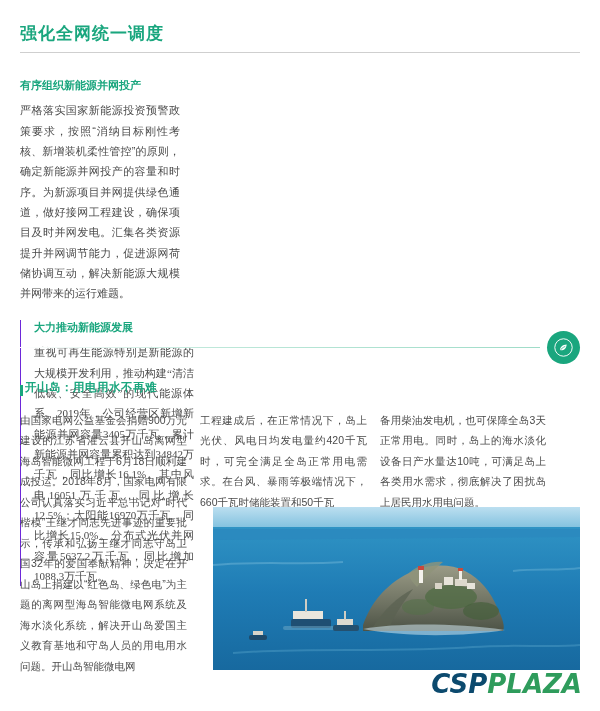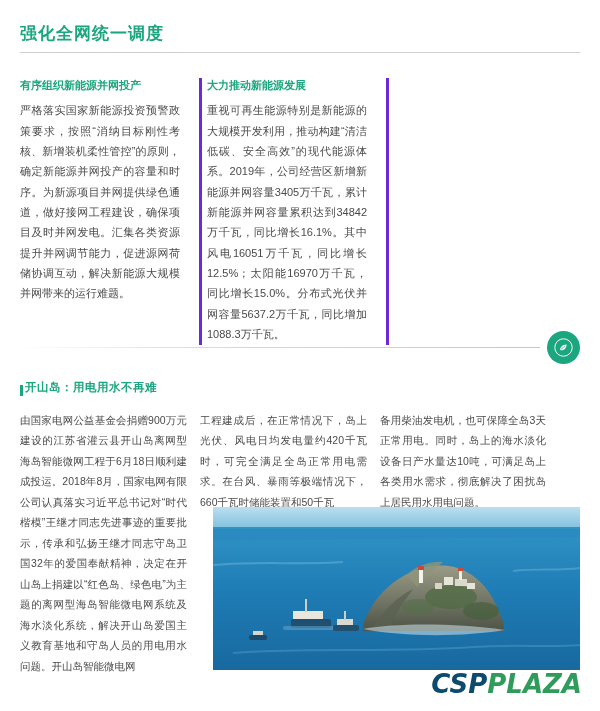--- a/index.html
+++ b/index.html
@@ -34,31 +34,33 @@
     height: 1px;
     background: #cfcfcf;
   }
 
   .cols {
     position: absolute;
     left: 20px;
     top: 78px;
     width: 560px;
     display: flex;
-    gap: 6px;
+    gap: 16px;
+    flex-direction: column;
   }
   .col {
     width: 160px;
     padding-right: 13px;
     box-sizing: content-box;
     position: relative;
   }
   .col + .col {
-    padding-left: 5px;
-    border-left: 3px solid #6d28d9;
+    padding-left: 13px;
+    border-left: 1px solid #6d28d9;
+    font-family: Liberation Serif, serif;
   }
   .col-head {
     font-size: 11px;
     font-weight: bold;
     color: #1aa67e;
     margin-bottom: 7px;
     line-height: 1.4;
   }
   .col-body {
     font-size: 11px;

